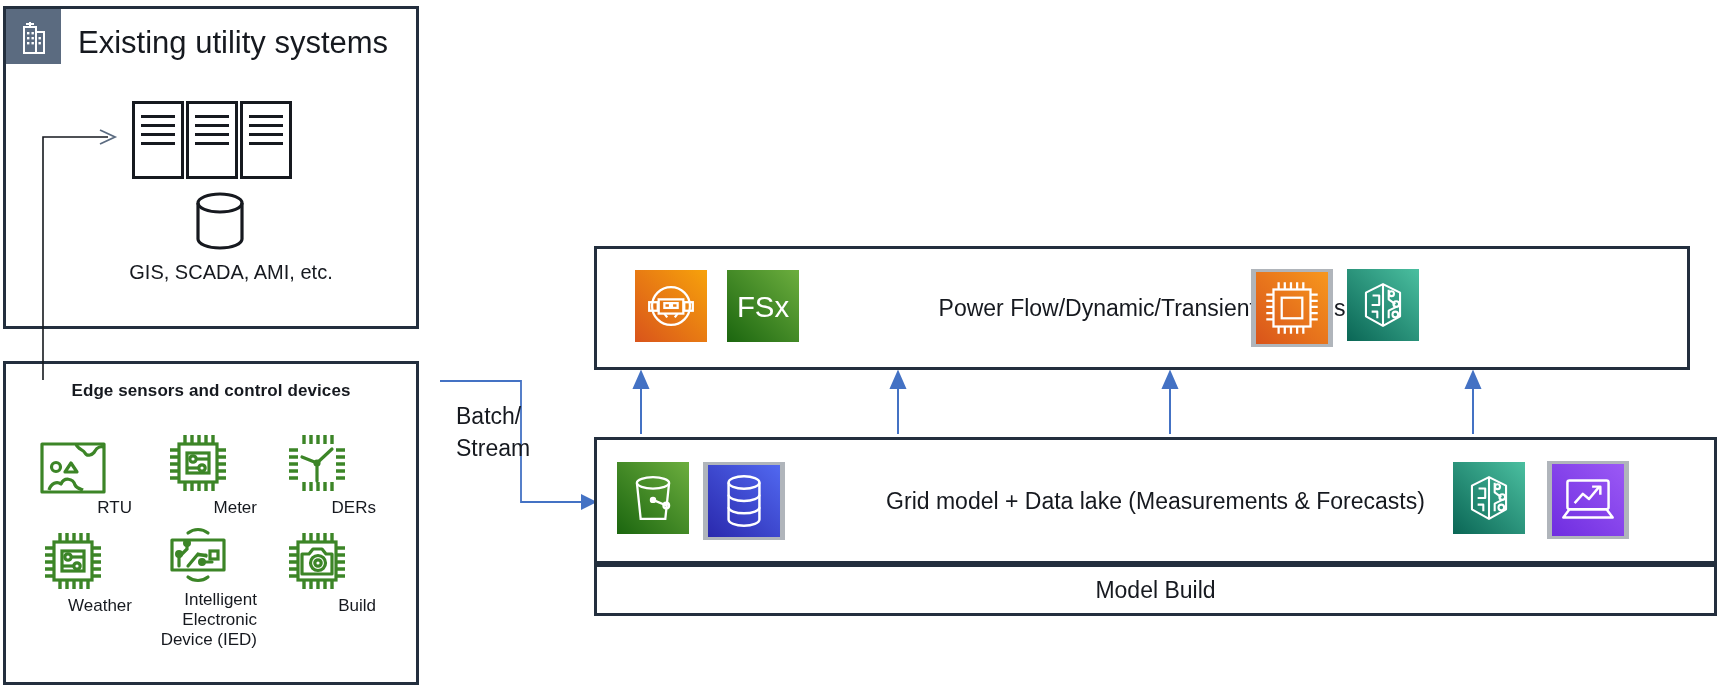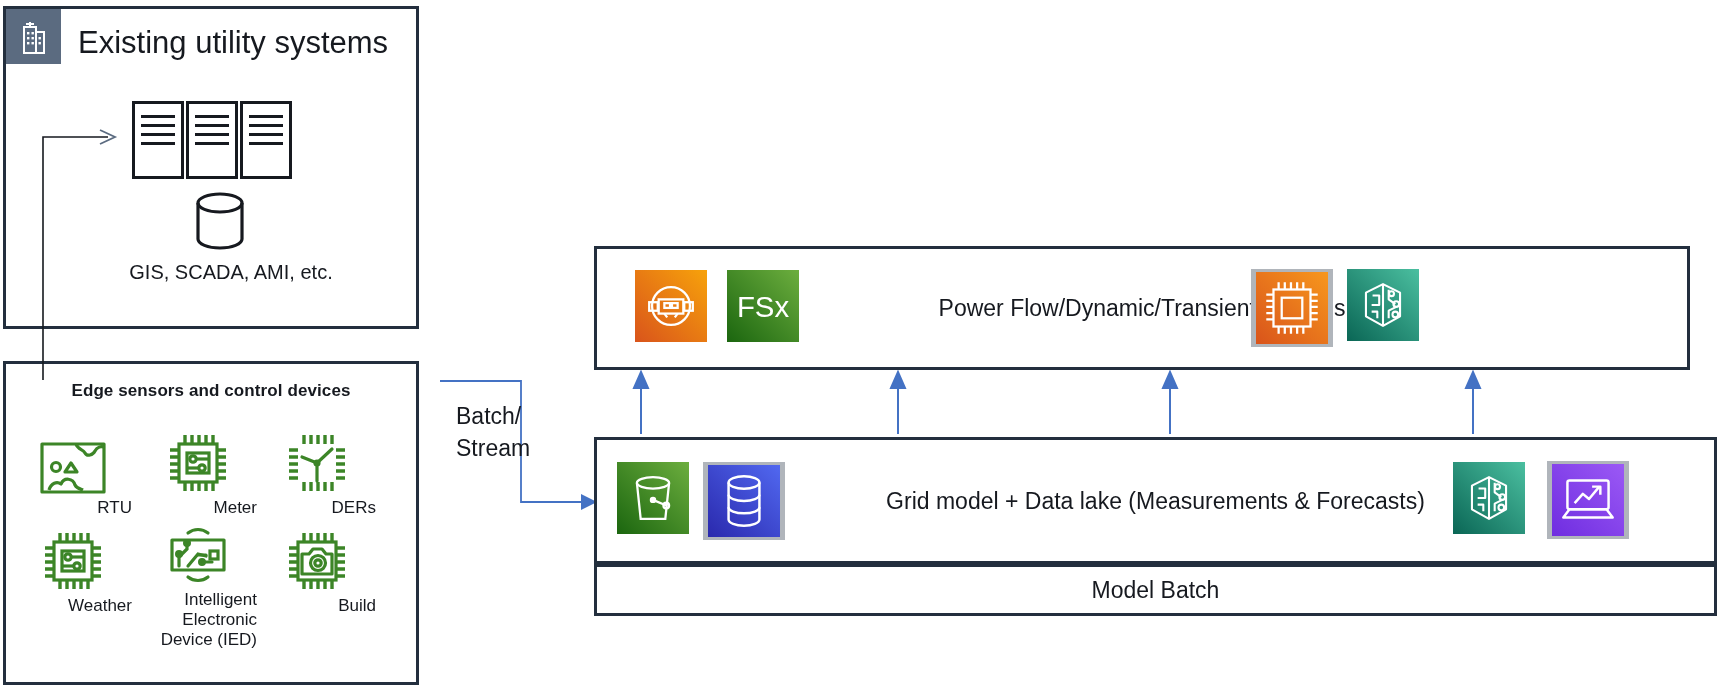--- a/index.html
+++ b/index.html
@@ -418,14 +418,14 @@
         <rect x="15" y="16" width="40" height="28" rx="2"></rect>
         <path d="M11 52 h48 l-6 -8 H17 z"></path>
         <path d="M22 38 l8 -9 l6 5 l10 -12"></path>
         <path d="M39 22 h8 v8"></path>
       </g>
     </svg>
   </div>
 </div>
 
 <div class="panel" id="modelbuild-box">
-  <div class="box-title" style="left:0;right:0;">Model Batch</div>
+  <div class="box-title" style="left:0;right:0;">Model Build</div>
 </div>
 
 </body></html>

